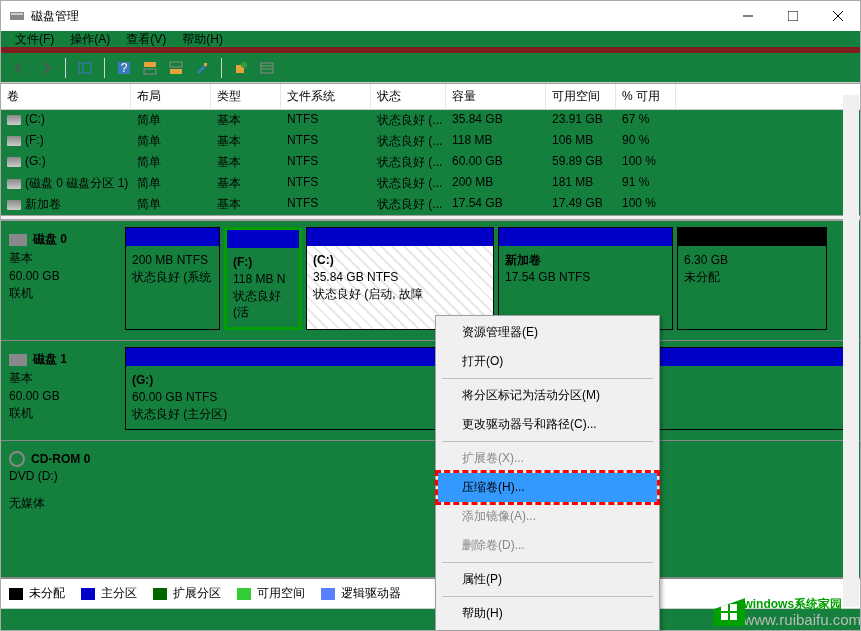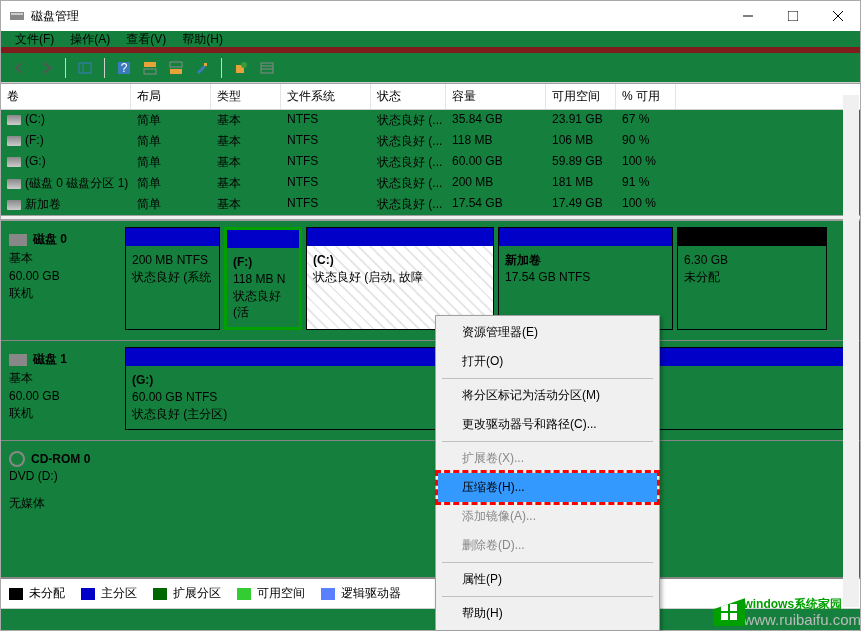--- a/index.html
+++ b/index.html
@@ -245,20 +245,21 @@
           <div class="pbody">
               <div class="pname">(F:)</div>
               <div>118 MB N</div>
               <div>状态良好 (活</div>
             </div>
         </div>
         <div class="part hatch-body" style="width:188px">
           <div class="stripe blue"></div>
           <div class="pbody">
               <div class="pname">(C:)</div>
+              <div>35.84 GB NTFS</div>
               <div>状态良好 (启动, 故障</div>
             </div>
         </div>
         <div class="part" style="width:175px">
           <div class="stripe blue"></div>
           <div class="pbody">
               <div class="pname">新加卷</div>
               <div>17.54 GB NTFS</div>
               <div></div>
             </div>

